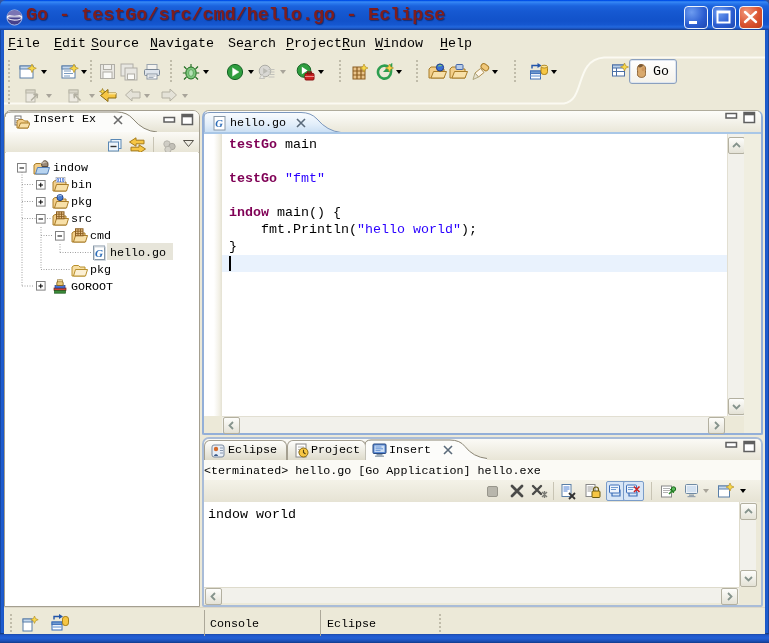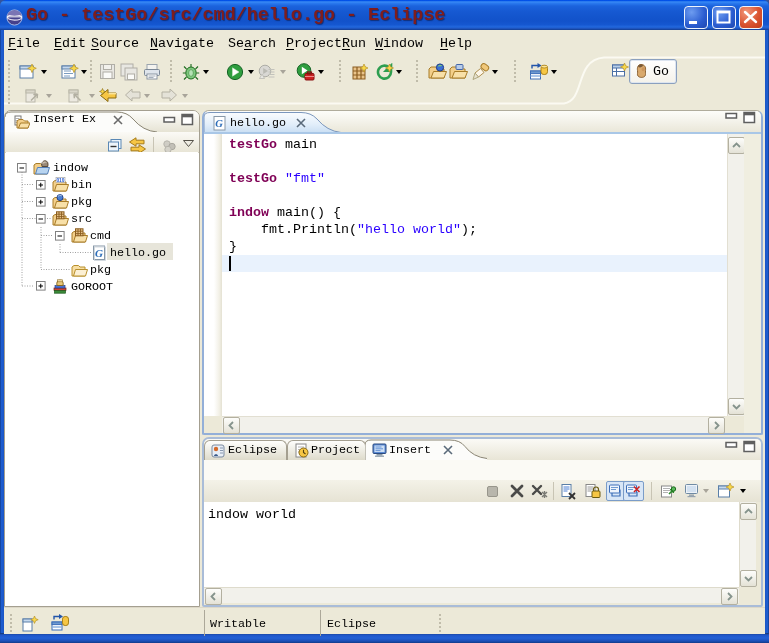--- a/index.html
+++ b/index.html
@@ -481,20 +481,21 @@
  </svg>
  <svg class="abs" style="left:523px;top:4px" width="13" height="8" viewBox="0 0 13 8">
       <rect x="1" y="1.5" width="10.5" height="4.5" fill="#fff" stroke="#5f5f5f" stroke-width="1.5"></rect>
     </svg>
  <svg class="abs" style="left:541px;top:3px" width="13" height="13" viewBox="0 0 13 13">
       <rect x="1" y="1.5" width="10.5" height="10" fill="#fff" stroke="#5f5f5f" stroke-width="1.5"></rect>
       <rect x="1" y="1.5" width="10.5" height="2.8" fill="#5f5f5f"></rect>
     </svg>
 
  <div class="abs" style="left:2px;top:23px;width:557px;height:20px;background:#fbfaf5;border-bottom:1px solid #e0ddd0;"></div>
+ <span class="abs" style="left:2px;top:27px;font:11.7px 'Liberation Mono',monospace;white-space:pre">&lt;terminated&gt; hello.go [Go Application] hello.exe</span>
 
  <div class="abs" style="left:2px;top:43px;width:557px;height:22px;background:linear-gradient(#f4f2e8,#e6e3d4);"></div>
  <svg class="abs" style="left:283px;top:47px" width="15" height="15">
       <rect x="2.5" y="2.5" width="10" height="10" rx="1.5" fill="#b8b6ac" stroke="#98968c"></rect>
     </svg>
  <svg class="abs" style="left:307px;top:46px" width="16" height="16" viewBox="0 0 16 16">
   <path d="M3 3 L13 13 M13 3 L3 13" stroke="#4a4a48" stroke-width="2.8" stroke-linecap="round"></path>
  </svg>
  <svg class="abs" style="left:329px;top:46px" width="18" height="16" viewBox="0 0 18 16">
   <path d="M2 3 L10 11 M10 3 L2 11" stroke="#4a4a48" stroke-width="2.4" stroke-linecap="round"></path>
@@ -584,15 +585,15 @@
  <rect x="2" y="9" width="10" height="8" fill="#fff" stroke="#3d6eb8"></rect>
  <rect x="2" y="9" width="10" height="2.6" fill="#6f9ad0" stroke="#3d6eb8"></rect>
  <path d="M2 14 h10" stroke="#88aede" stroke-width="1.4"></path>
  <path d="M4 6.5 v-3 h6" fill="none" stroke="#2255aa" stroke-width="1.4"></path>
  <path d="M9 1 L13 3.5 L9 6 Z" fill="#2255aa"></path>
  <rect x="12.5" y="3.5" width="6" height="9" rx="2.6" fill="#f6c644" stroke="#a88018"></rect>
 </svg>
 <div class="abs" style="left:435px;top:6px;width:2px;height:18px;border-left:2px dotted #c0bcaa"></div>
 <div class="vline" style="left:200px"></div>
 <div class="vline" style="left:316px"></div>
-<span class="stxt" style="left:206px">Writable</span>
+<span class="stxt" style="left:206px">Console</span>
 <span class="stxt" style="left:323px">Eclipse</span>
 </div>
 
 </body></html>

